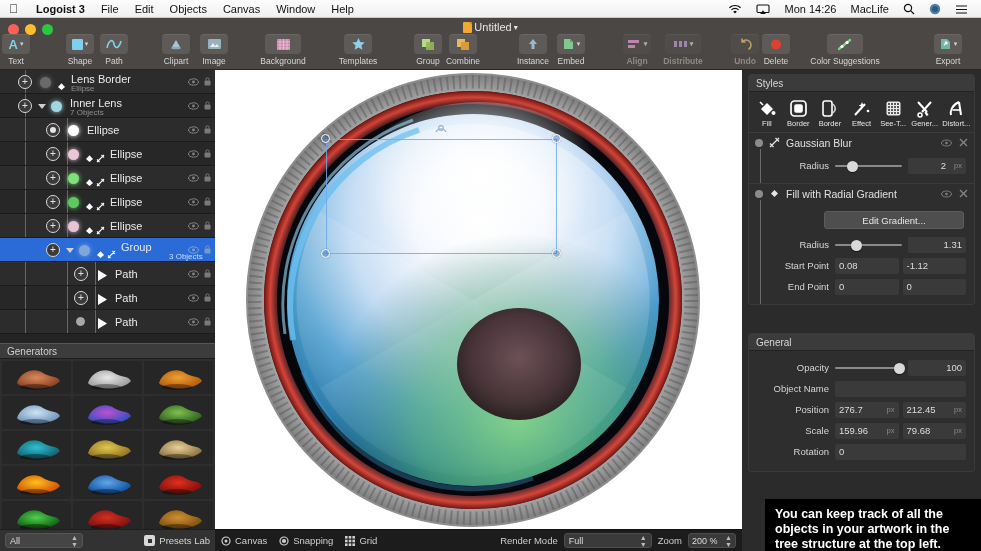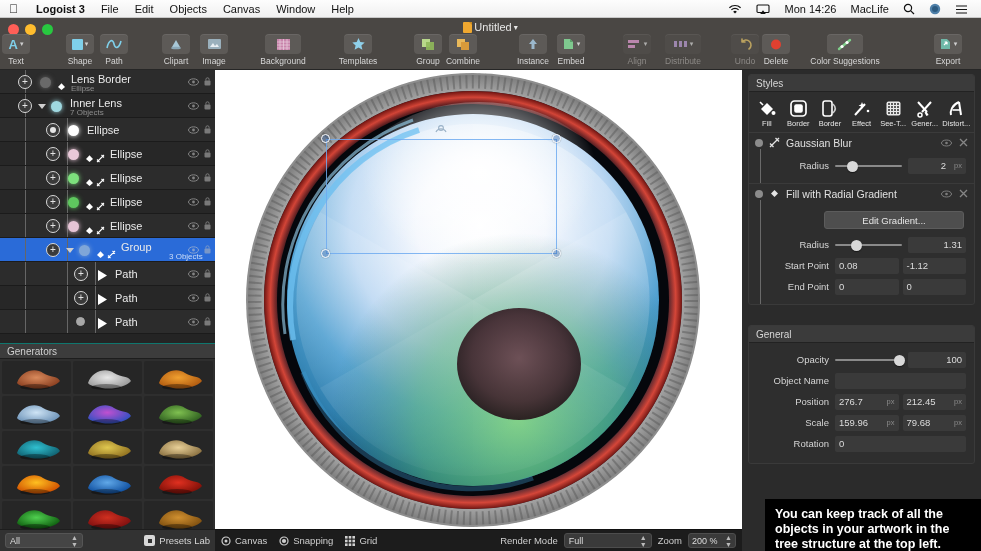--- a/index.html
+++ b/index.html
@@ -55,21 +55,21 @@
     font-size: 8.5px; color: #d8d8d8; cursor: default;
   }
   .tbtn .box {
     width: 28px; height: 20px; margin: 0 auto 2px;
     background: #5d5a57; border-radius: 4px;
     display: flex; align-items: center; justify-content: center;
     box-shadow: inset 0 1px 0 rgba(255,255,255,.08);
   }
   .tbtn.wide .box { width: 36px; }
   .tbtn .lbl { display: block; line-height: 10px; }
-  .tbtn.dim { color: #8c8986; }
+  .tbtn.dim { color: #8c8986; font-weight: bold; }
   .tbtn.dim .box { background: #514e4b; opacity: .75; }
   .chev { font-size: 7px; margin-left: 2px; color: #cfcfcf; }
 
   
   #leftpanel {
     position: absolute; top: 52px; left: 0; width: 215px; height: 481px;
     background: #242424;
   }
   #layertree { position: absolute; top: 0; left: 0; width: 215px; height: 273px; overflow: hidden; }
   .lrow {
@@ -1174,21 +1174,21 @@
                 <span class="flabel">End Point</span>
                 <span class="numfield" style="flex:1;margin-right:4px">0</span>
                 <span class="numfield" style="flex:1">0</span>
               </div>
             </div>
             <span class="effrail" style="top:16px;bottom:0"></span>
           </div>
         </div>
     </div>
 
-    <div class="panelbox" style="margin-top:20px">
+    <div class="panelbox" style="margin-top:28px">
       <div class="panelhdr">General</div>
       <div class="effbody" style="padding:7px 8px 8px">
         <div class="frow">
           <span class="flabel">Opacity</span>
           <span class="slider">
             <span class="track"></span>
               <span class="knob" style="left:88%"></span>
           </span>
           <span class="numfield vsmall">100</span>
         </div>

